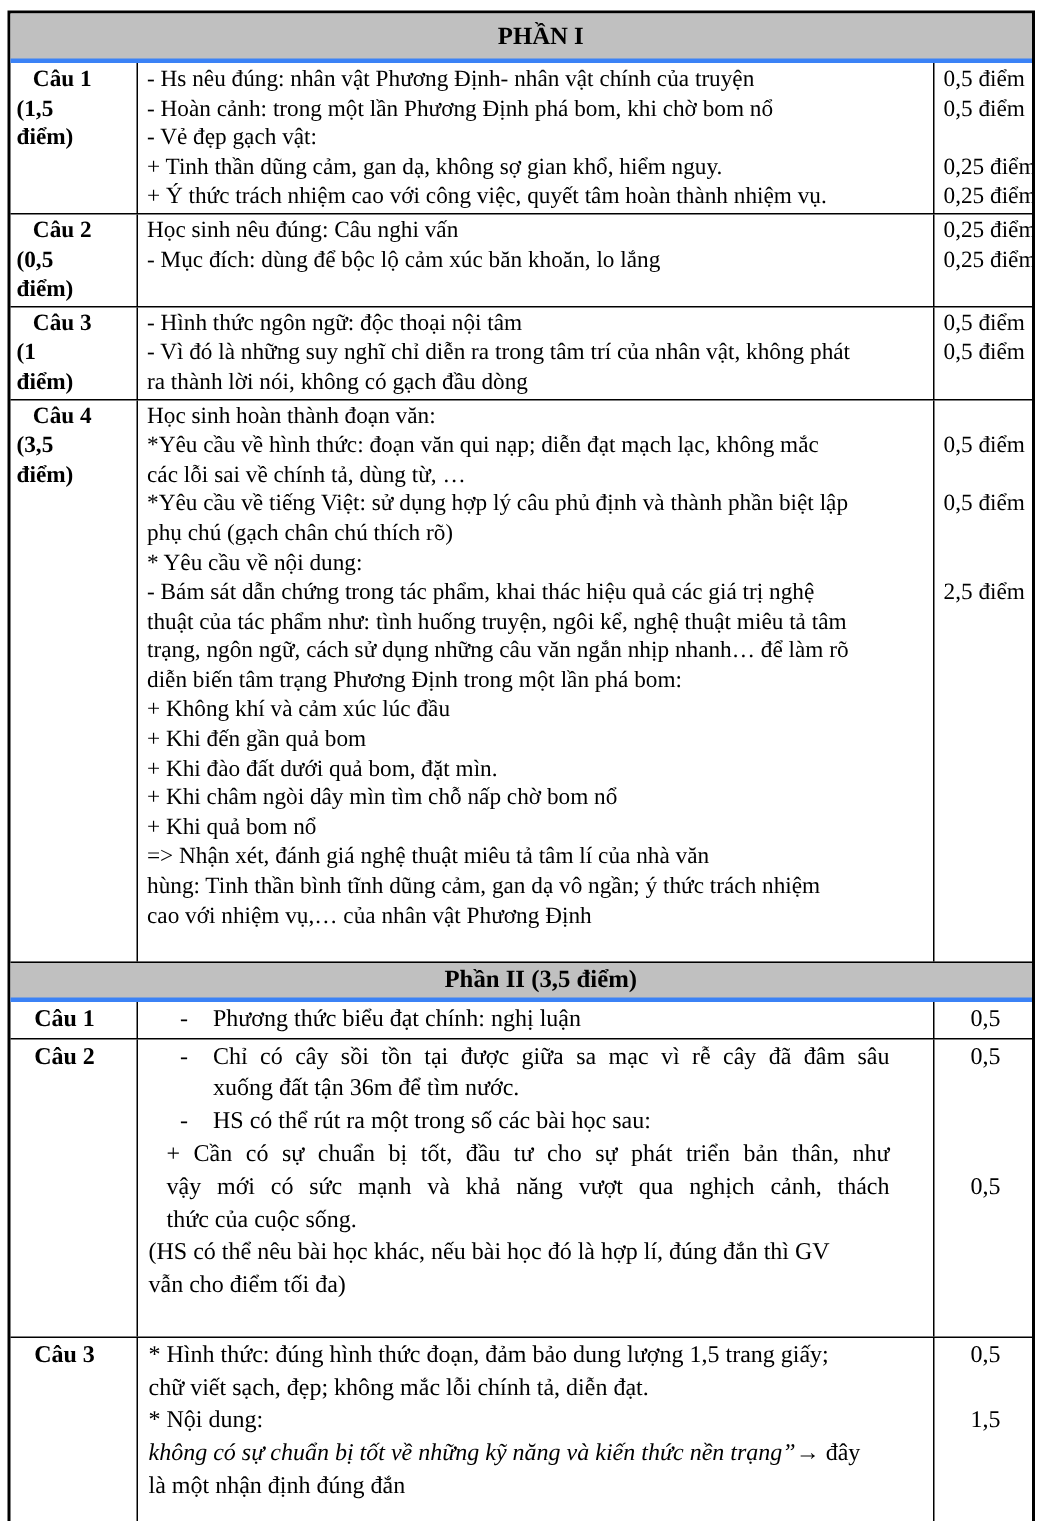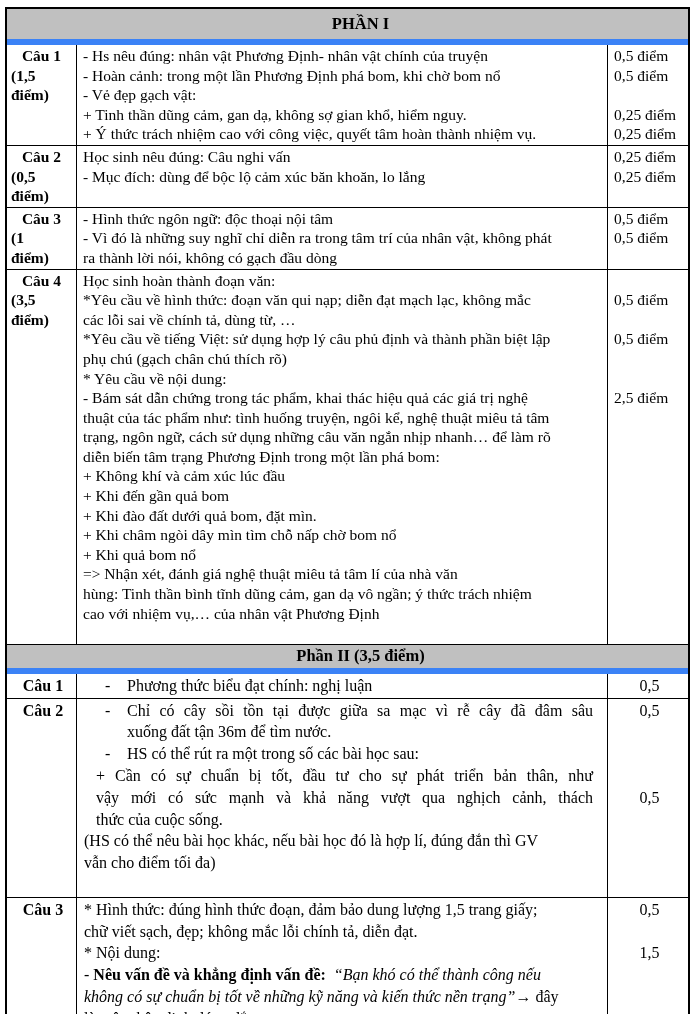--- a/index.html
+++ b/index.html
@@ -4,30 +4,30 @@
 <style>
   html,body{margin:0;padding:0;background:#fff;}
   .page{
     width:695px;height:1014px;box-sizing:border-box;
     padding:7px 5px 4px 5px;background:#fff;
     font-family:"Liberation Serif","DejaVu Serif",serif;color:#000;
     overflow:hidden;
   }
   .table{border:2px solid #000;}
   .hdr{
-    background:#c0c0c0;border-bottom:6px solid #3b82f6;
+    background:#c0c0c0;border-bottom:3px solid #3b82f6;
     display:flex;align-items:center;justify-content:center;
     font-weight:bold;font-size:16.5px;padding-left:26px;
   }
   .hdr1{height:30px;}
   .hdr2{height:23px;border-top:1px solid #000;}
   .trow{display:grid;grid-template-columns:69px 1fr 81px;}
   .trow + .trow{border-top:1px solid #000;}
   .cell{box-sizing:border-box;min-width:0;overflow:hidden;}
-  .cell.content,.cell.points{border-left:1px solid #000;}
+  .cell.content,.cell.points{border-left:1px solid #000;margin-left:15px;}
   
   .p1 .cell{font-size:15.5px;line-height:19.6px;padding:1px 4px 1px 6px;}
   .p1 .label{font-weight:bold;padding-left:4px;}
   .p1 .label .ll{white-space:nowrap;}
   .p1 .label .ll:first-child{text-align:center;}
   .p1 .ln{white-space:nowrap;min-height:19.6px;}
   .p1 .points .ln{white-space:nowrap;}
   
   .p2 .cell{font-size:16px;line-height:21.8px;padding:1px 4px 1px 7px;}
   .p2 .label{font-weight:bold;}
@@ -197,21 +197,20 @@
           </div>
         </div>
         <div class="trow">
           <div class="cell label">
             <div class="ll">Câu 3</div>
           </div>
           <div class="cell content">
             <div class="ln flush">* Hình thức: đúng hình thức đoạn, đảm bảo dung lượng 1,5 trang giấy;</div>
             <div class="ln flush">chữ viết sạch, đẹp; không mắc lỗi chính tả, diễn đạt.</div>
             <div class="ln flush">* Nội dung:</div>
-            <div class="ln flush"><span>- </span><span class="seg-b">Nêu vấn đề và khẳng định vấn đề:</span><span>&nbsp; </span><span class="seg-i">“Bạn khó có thể thành công nếu</span></div>
             <div class="ln flush"><span class="seg-i">không có sự chuẩn bị tốt về những kỹ năng và kiến thức nền trạng”</span><span class="seg-b">→ </span><span>đây</span></div>
             <div class="ln flush">là một nhận định đúng đắn</div>
           </div>
           <div class="cell points">
             <div class="ln">0,5</div>
             <div class="ln">&nbsp;</div>
             <div class="ln">1,5</div>
             <div class="ln">&nbsp;</div>
             <div class="ln">&nbsp;</div>
             <div class="ln">&nbsp;</div>

